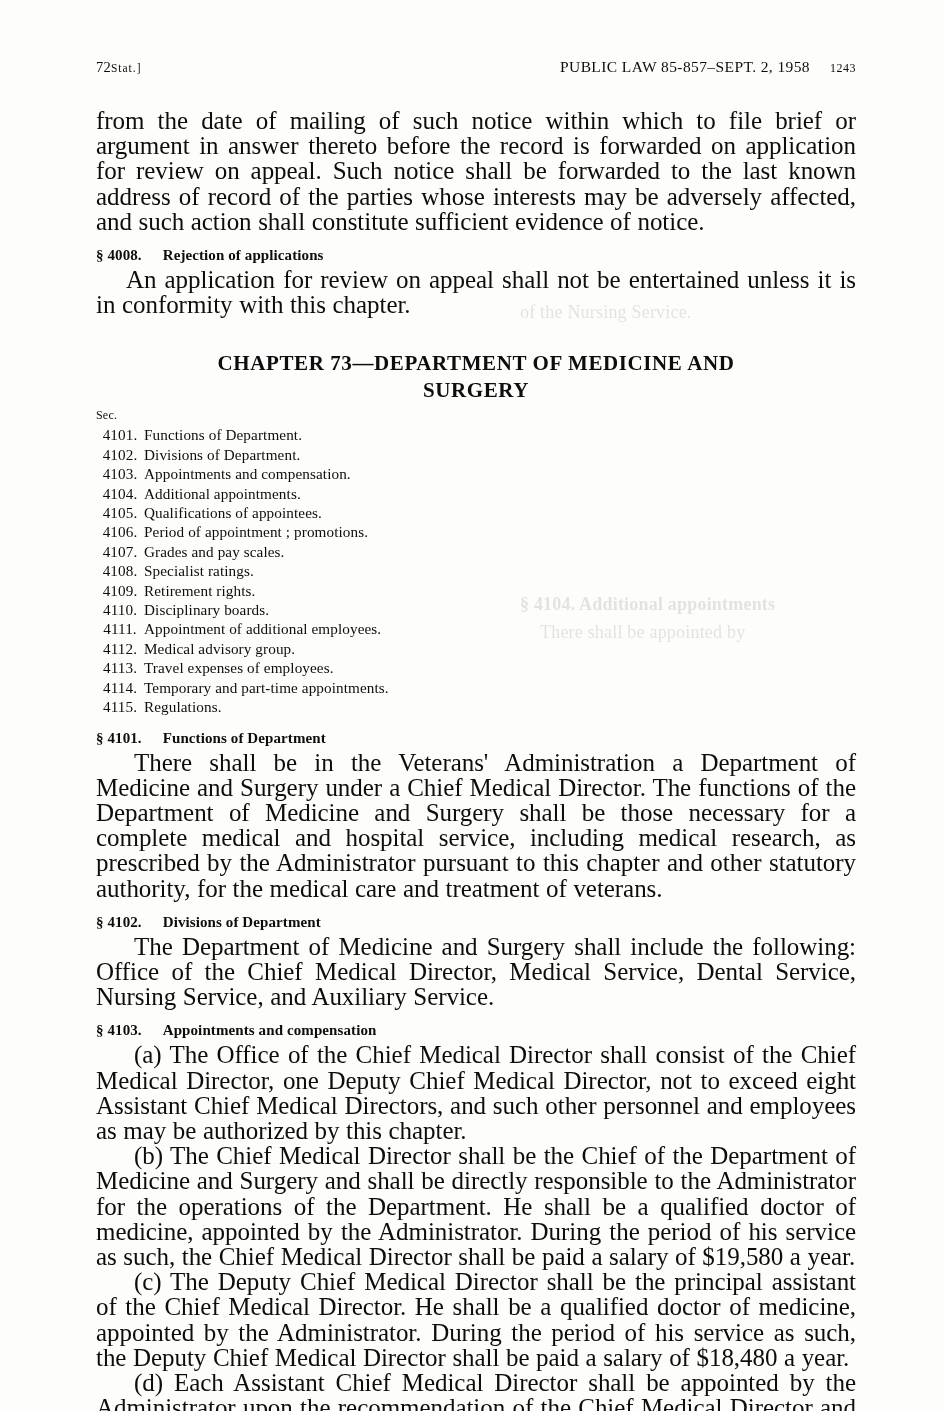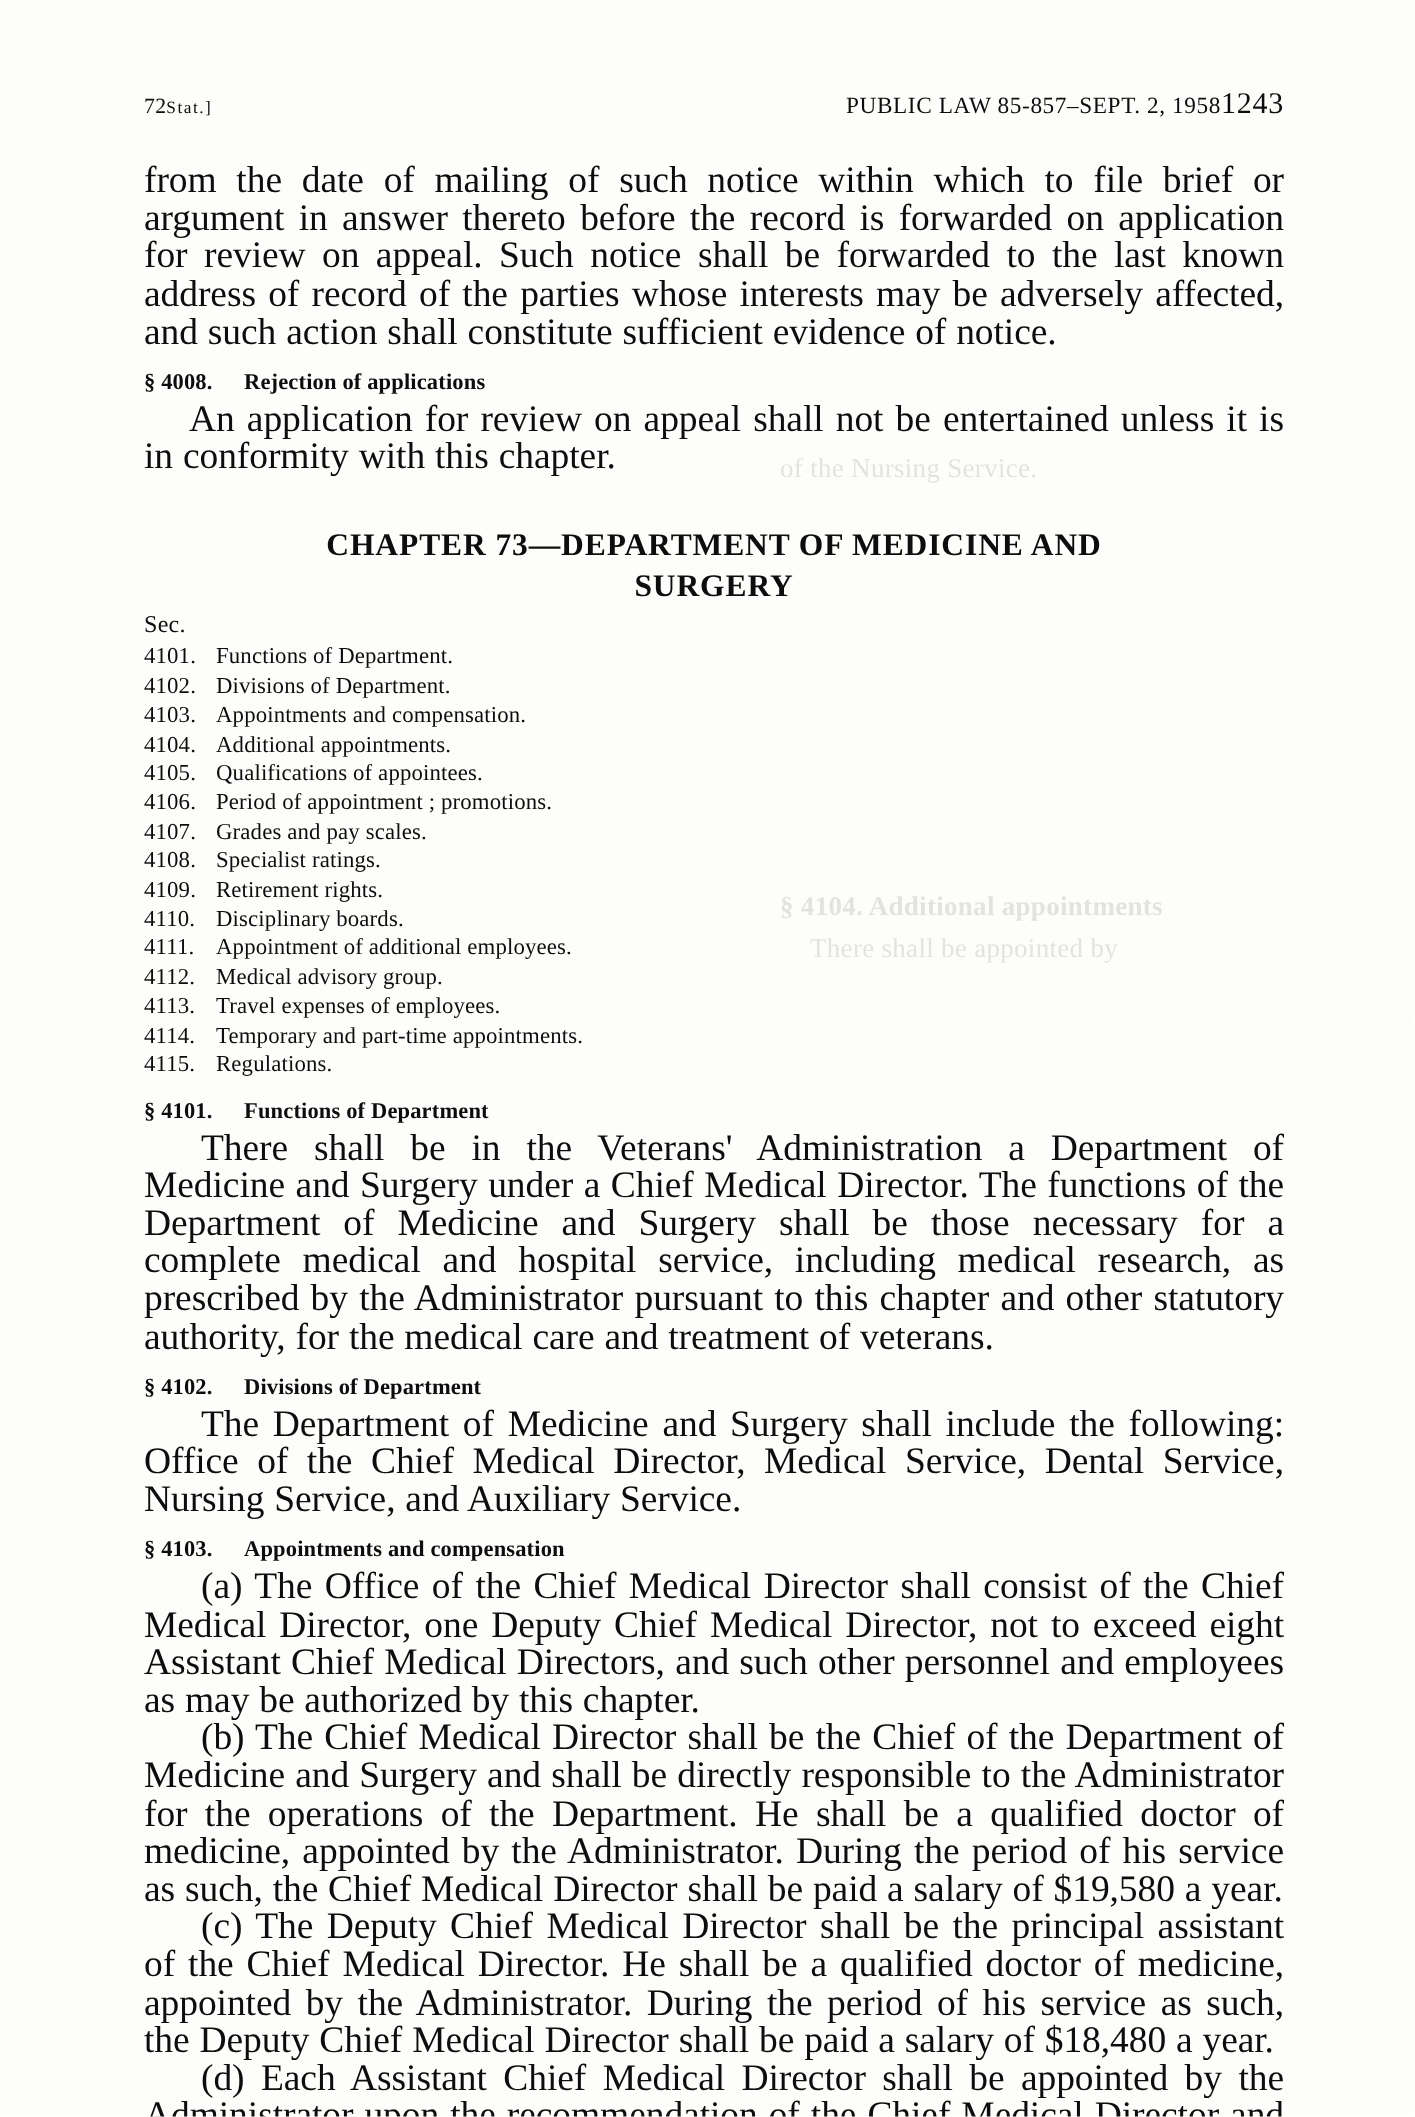--- a/index.html
+++ b/index.html
@@ -47,23 +47,24 @@
   }
   .head-center {
     flex: 1;
     text-align: right;
     font-size: 15.5px;
     letter-spacing: 0.4px;
     white-space: nowrap;
     padding-left: 10px;
   }
   .head-right {
-    font-size: 20px;
+    font-size: 12px;
     letter-spacing: 0.5px;
     white-space: nowrap;
+    margin-left: 20px;
   }
 
   
   p.body {
     font-size: 25px;
     line-height: 25.2px;
     text-align: justify;
     margin: 0;
     letter-spacing: -0.05px;
     word-spacing: 0.4px;
@@ -97,38 +98,39 @@
     letter-spacing: 0.6px;
     line-height: 27px;
     margin: 33px 0 4px 0;
   }
   .chapter .line2 {
     display: block;
   }
 
   
   .toc-label {
-    font-size: 16px;
+    font-size: 12px;
     margin: 4px 0 2px 0;
     letter-spacing: 0.2px;
   }
   ul.toc {
     list-style: none;
     margin: 0 0 10px 0;
     padding: 0;
   }
   ul.toc li {
     font-size: 15.2px;
     line-height: 19.4px;
     letter-spacing: 0.1px;
     white-space: nowrap;
   }
   ul.toc li .tnum {
     display: inline-block;
     width: 48px;
+    text-align: center;
   }
 
   
   .ghost {
     position: absolute;
     color: rgba(120,120,120,0.20);
     font-family: Liberation Serif, serif;
     font-size: 18px;
     line-height: 25px;
     letter-spacing: 0.2px;

